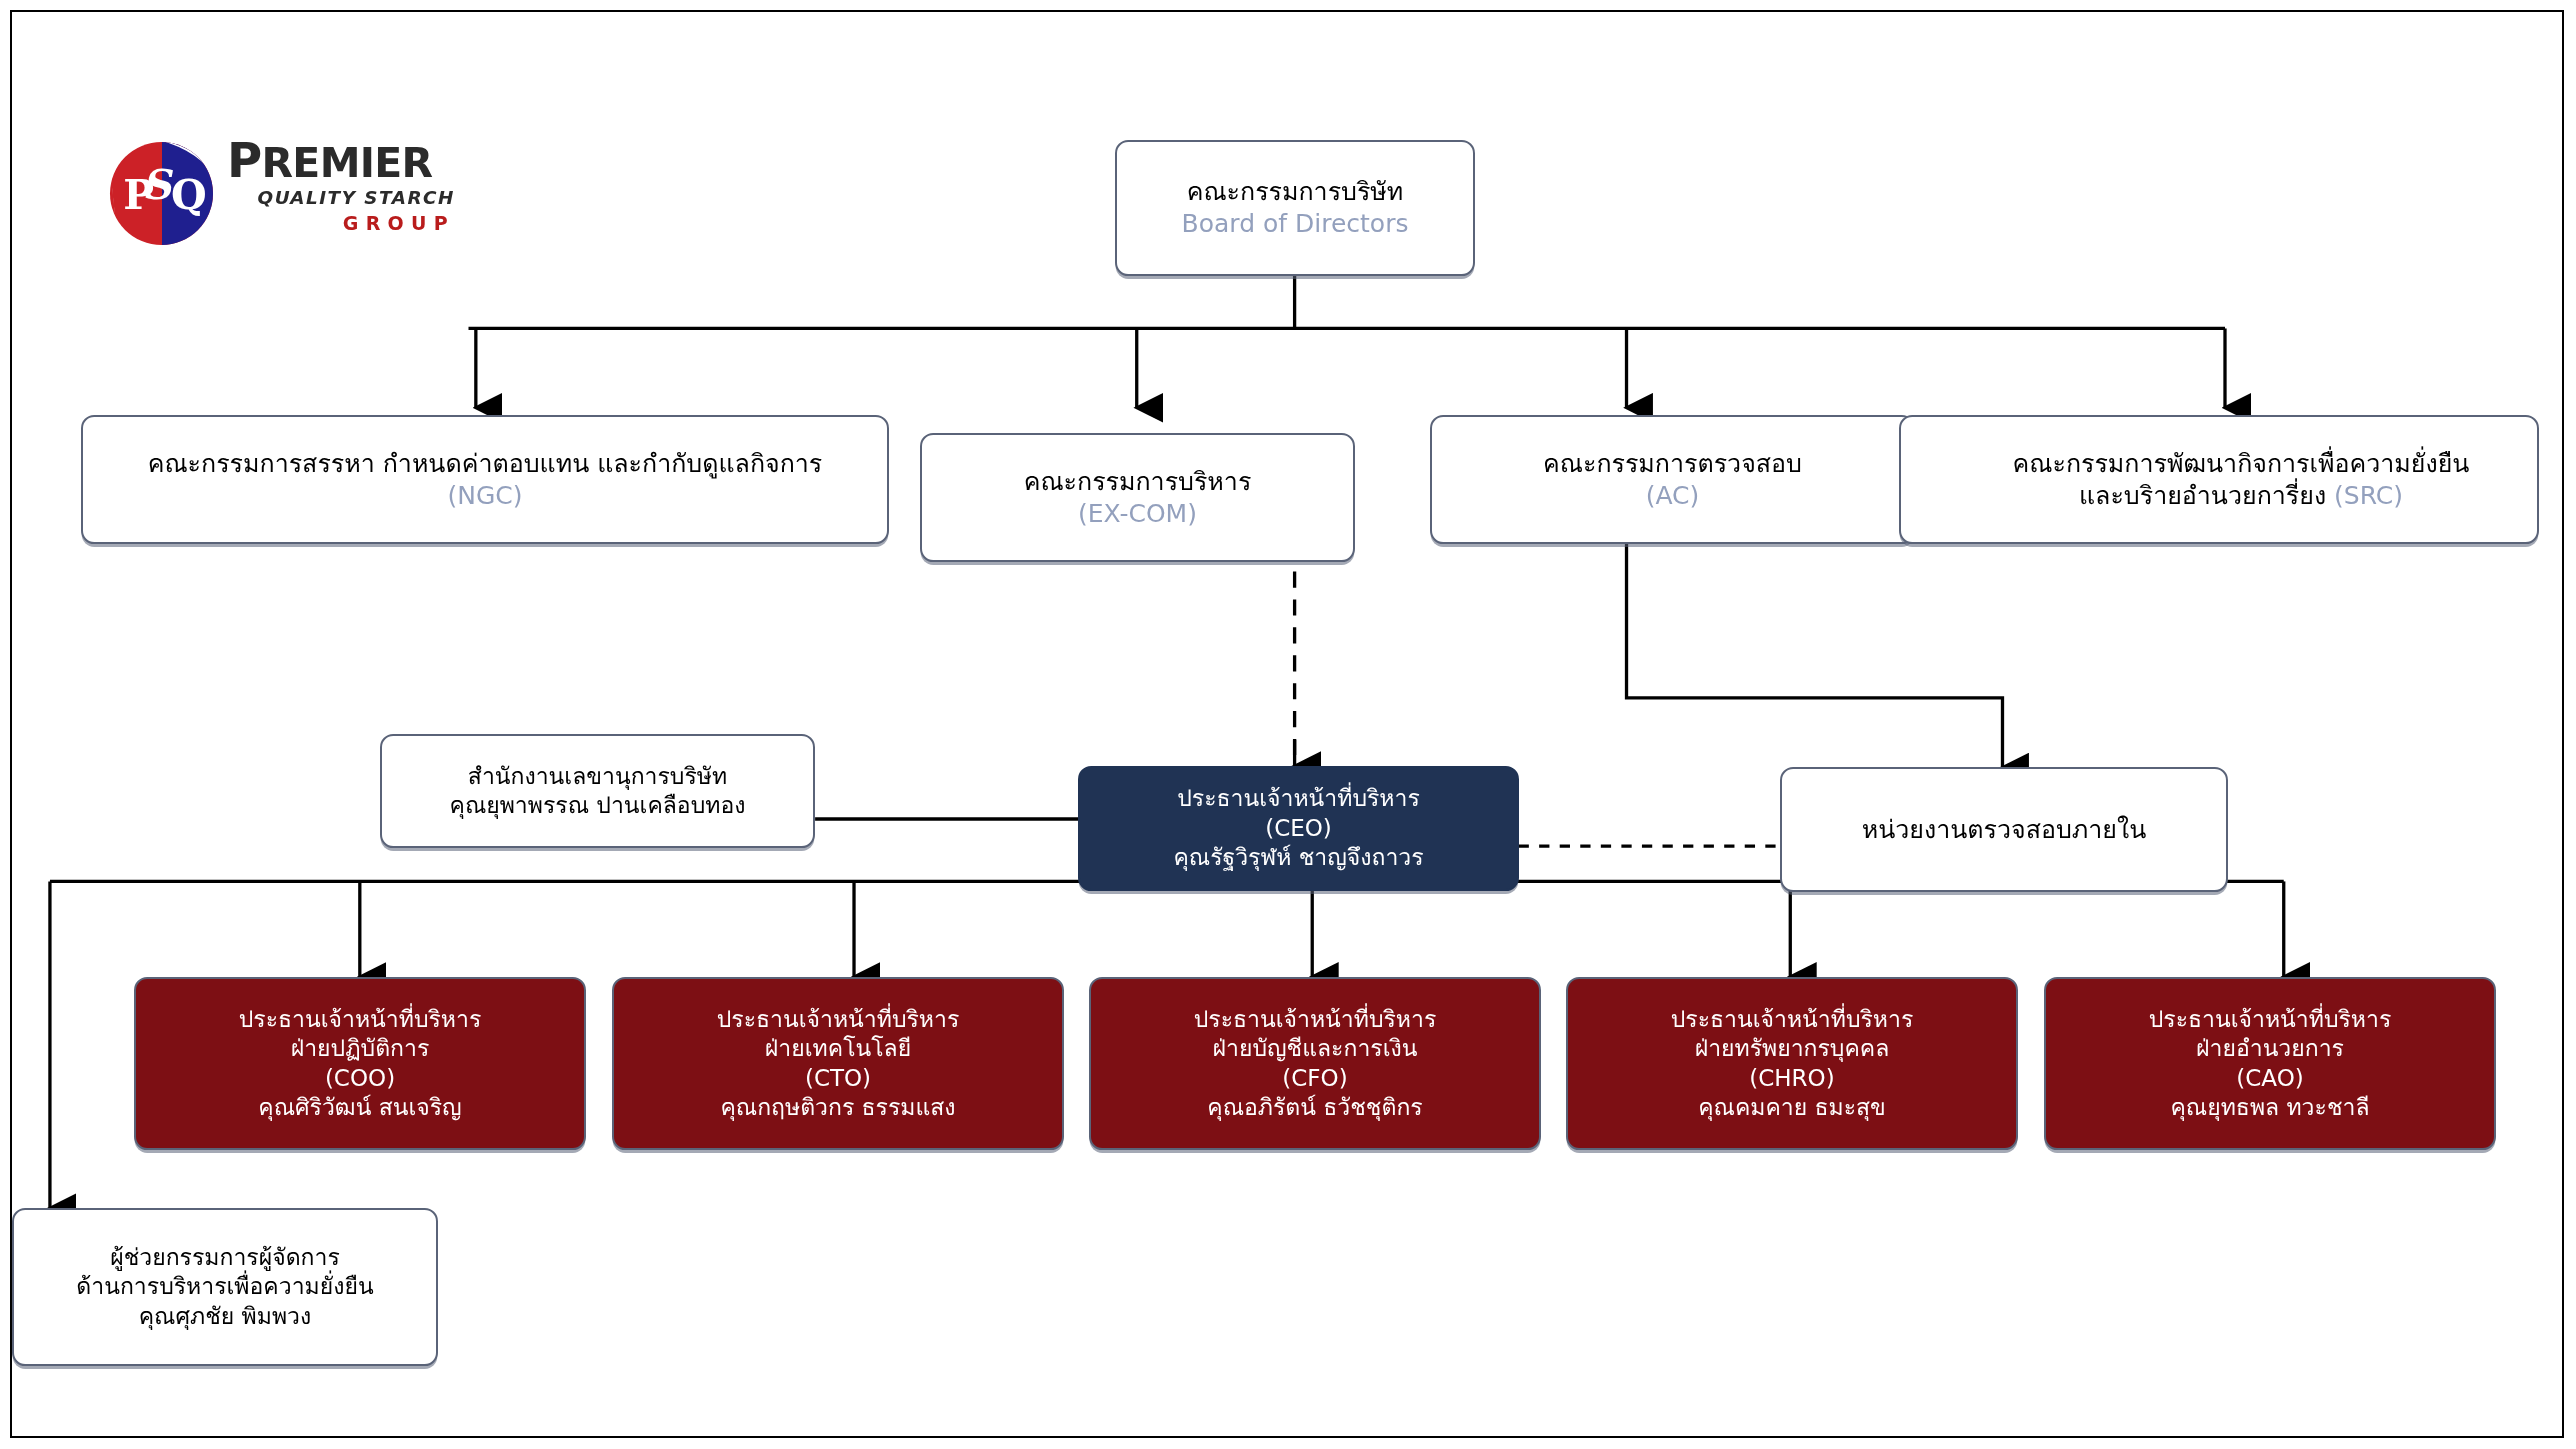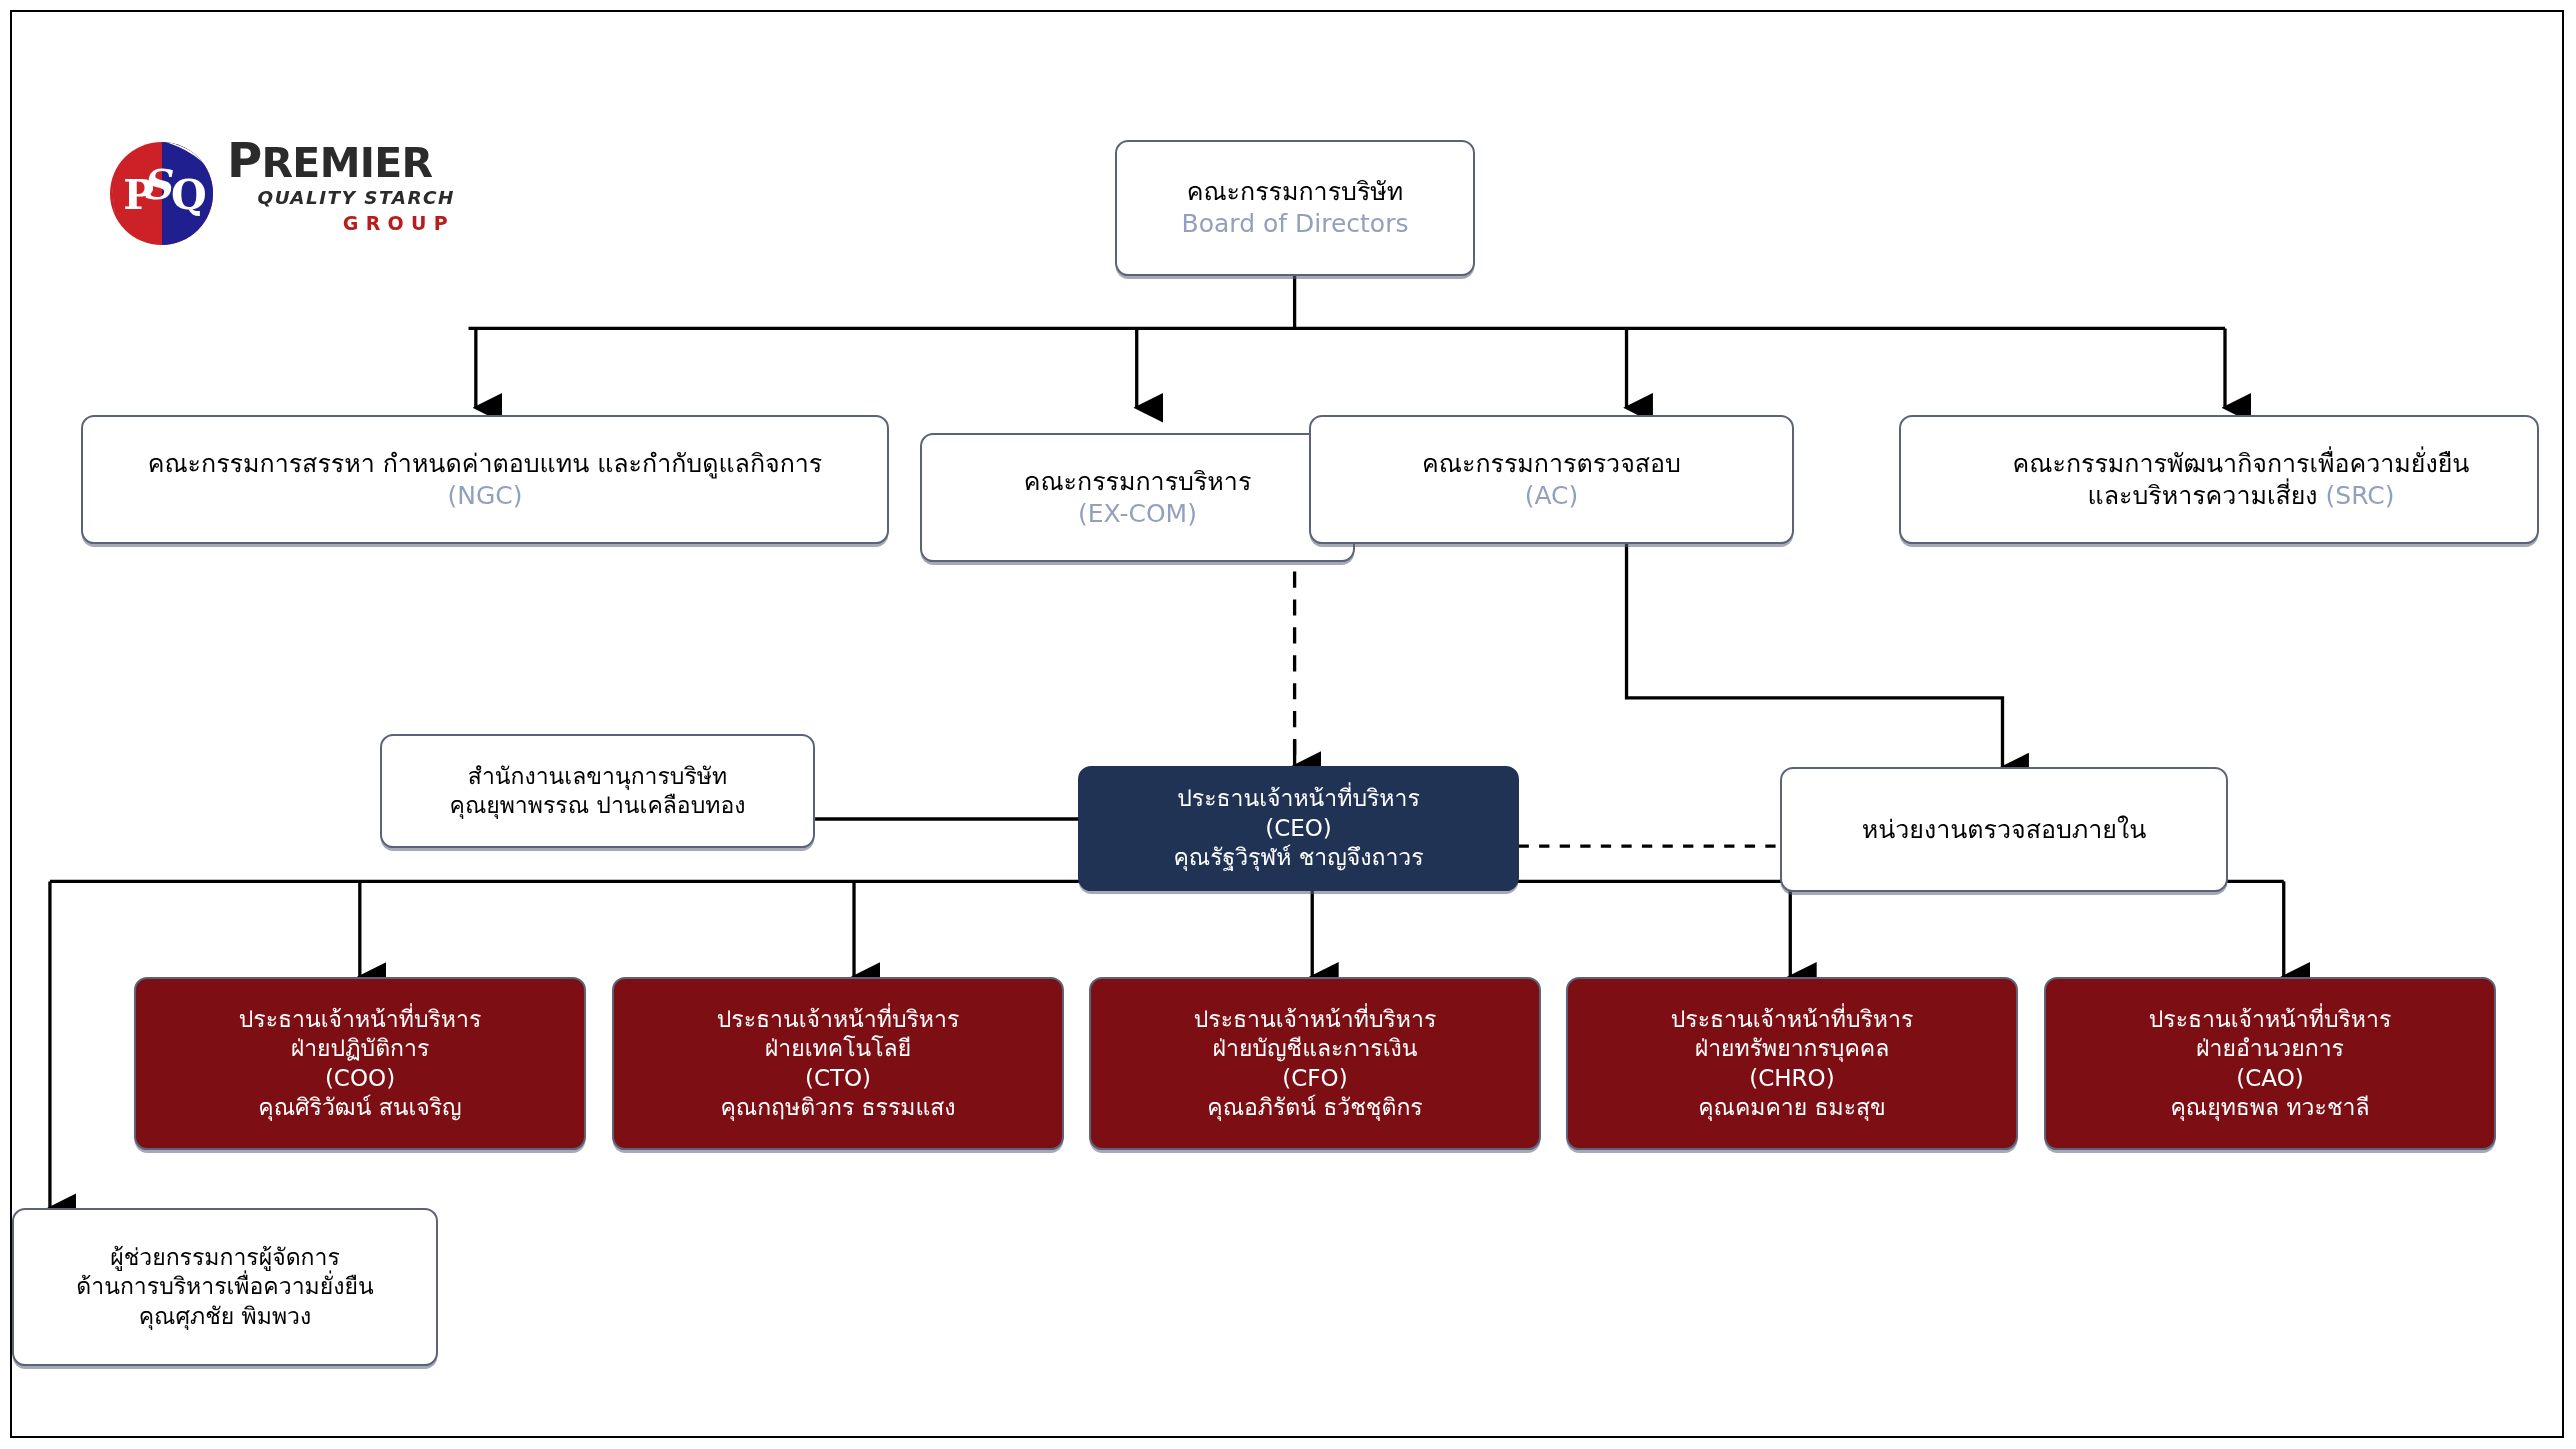--- a/index.html
+++ b/index.html
@@ -117,32 +117,32 @@
     </div>
   </div>
 
   <div class="node" style="left:920px;top:433px;width:435px;height:129px;">
     <div class="txt">
       <div class="l1">คณะกรรมการบริหาร</div>
       <div class="l1 sub">(EX-COM)</div>
     </div>
   </div>
 
-  <div class="node" style="left:1309px;top:415px;width:485px;height:129px;">
+  <div class="node" style="left:1430px;top:415px;width:485px;height:129px;">
     <div class="txt">
       <div class="l1">คณะกรรมการตรวจสอบ</div>
       <div class="l1 sub">(AC)</div>
     </div>
   </div>
 
   <div class="node" style="left:1899px;top:415px;width:640px;height:129px;padding-left:44px;">
     <div class="txt">
       <div class="l1">คณะกรรมการพัฒนากิจการเพื่อความยั่งยืน</div>
       <div class="l1">
-        <span>และบริหารความเสี่ยง </span><span class="sub">(SRC)</span>
+        <span>และบริายอำนวยการี่ยง </span><span class="sub">(SRC)</span>
       </div>
     </div>
   </div>
 
   <div class="node navy" style="left:1078px;top:766px;width:441px;height:125px;">
     <div class="txt">
       <div class="l2">ประธานเจ้าหน้าที่บริหาร</div>
       <div class="l2 sub">(CEO)</div>
       <div class="l2">คุณรัฐวิรุฬห์ ชาญจึงถาวร</div>
     </div>

